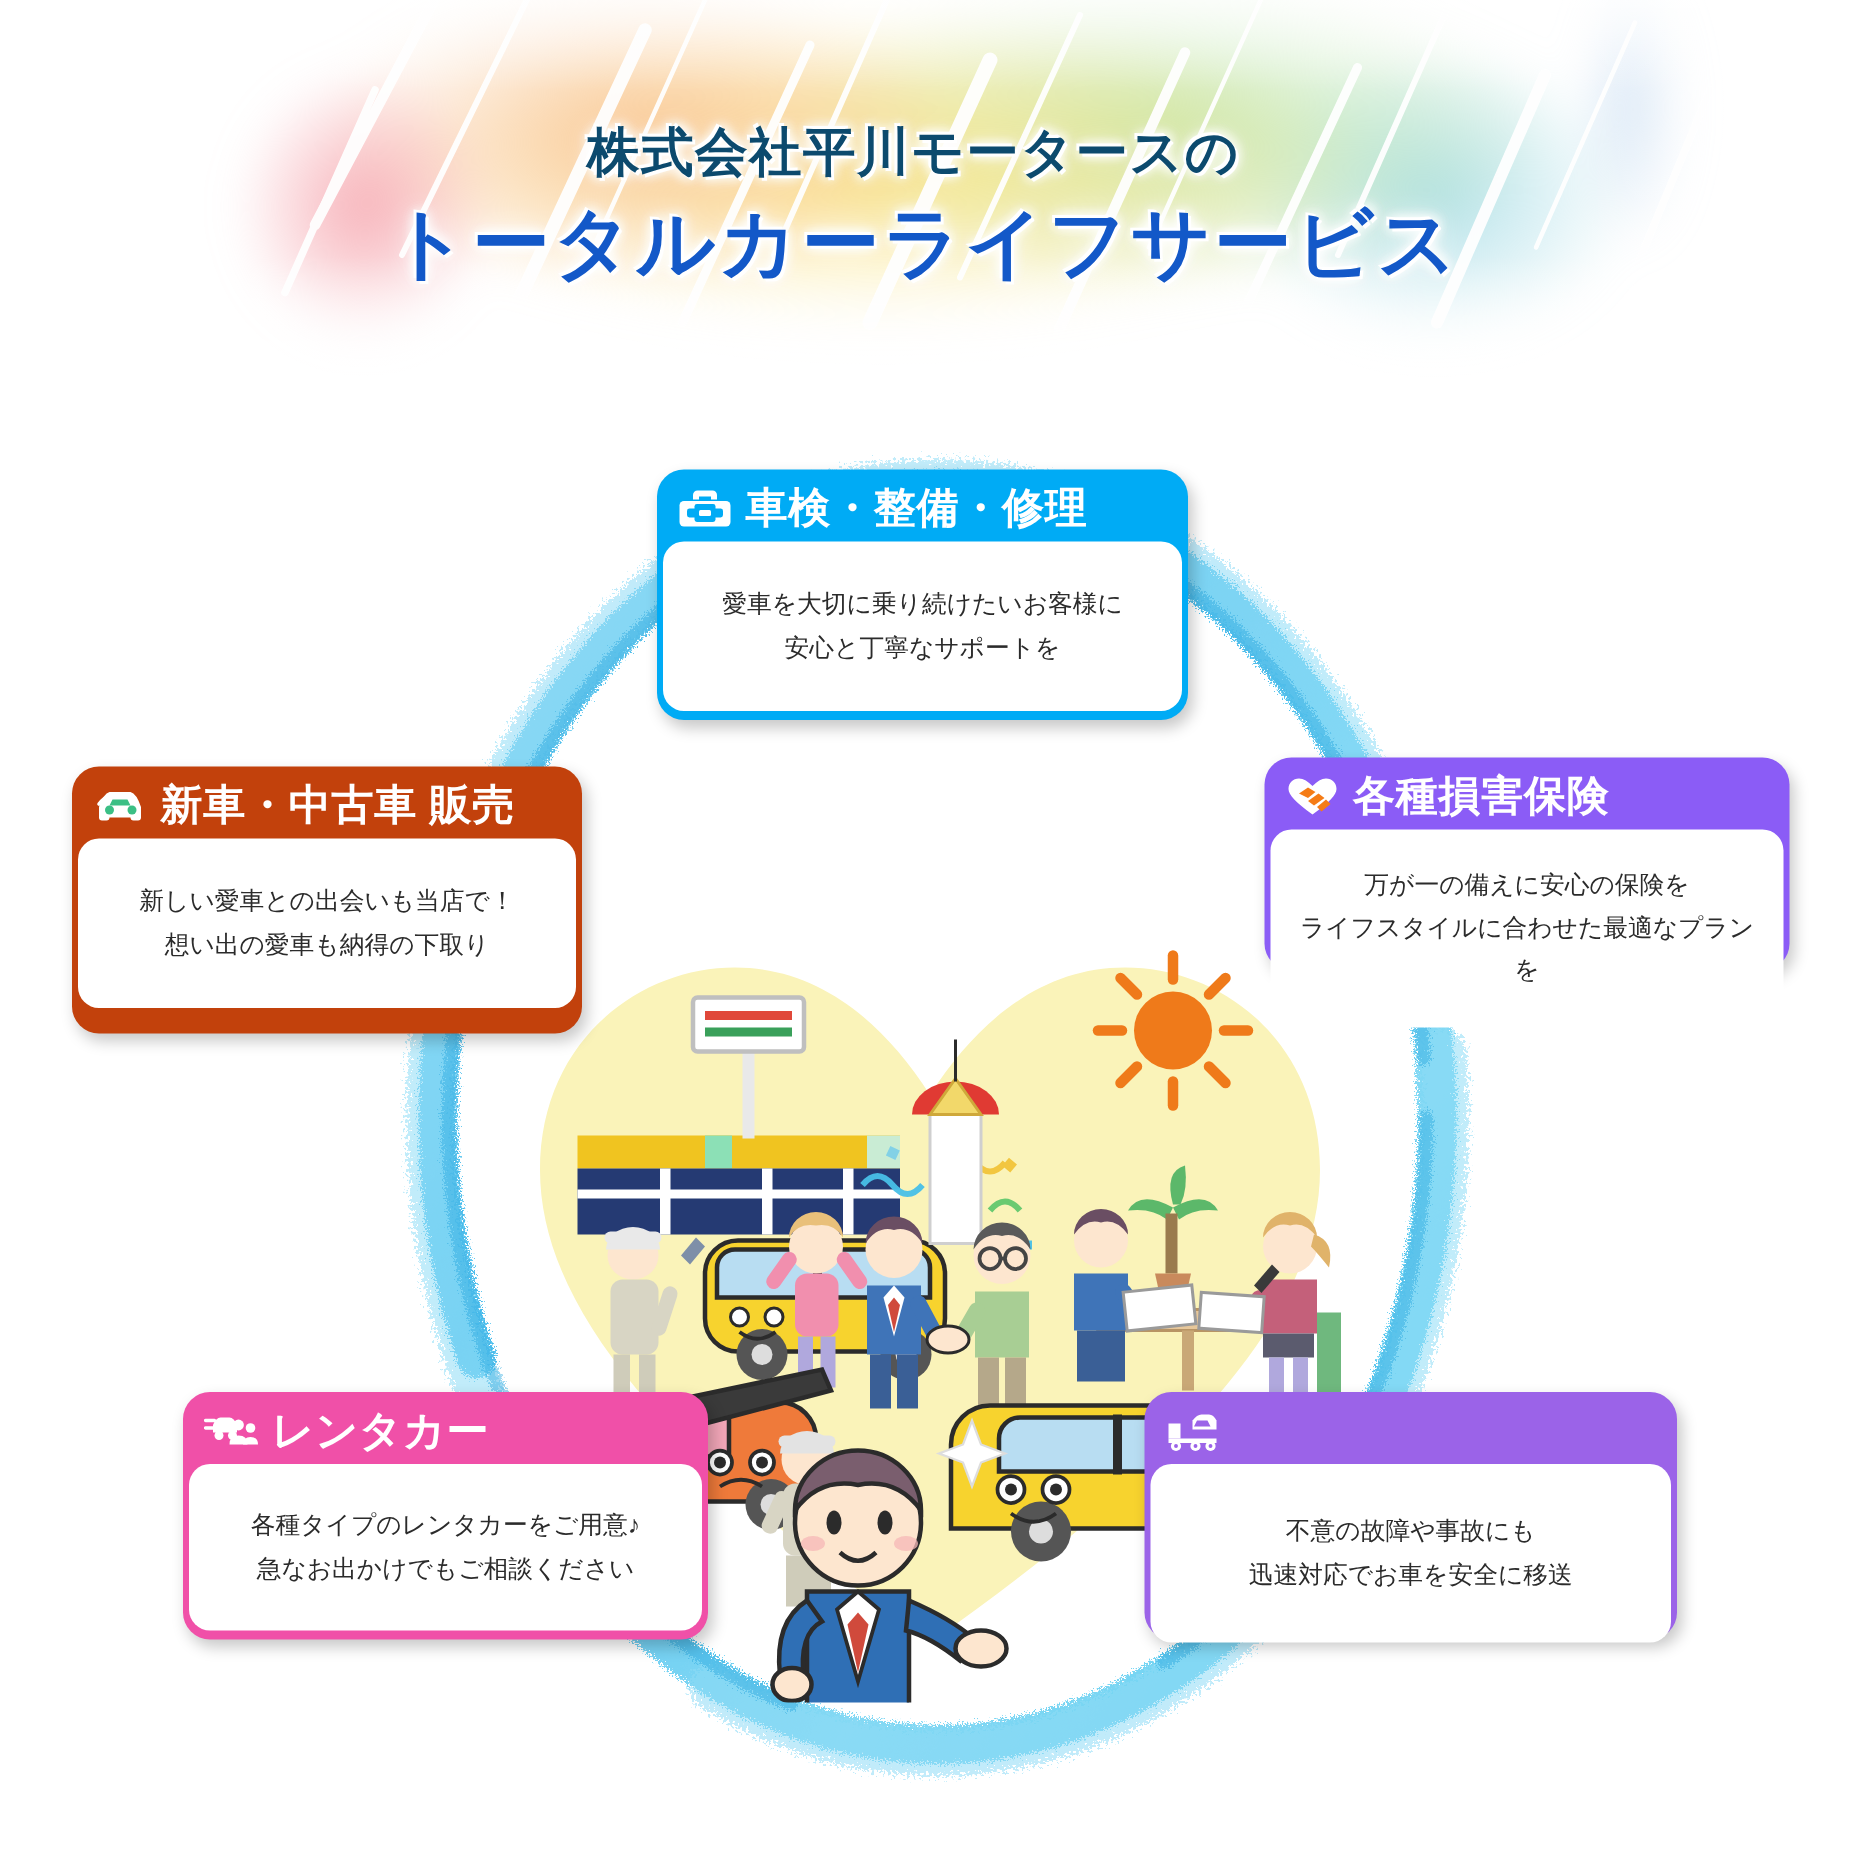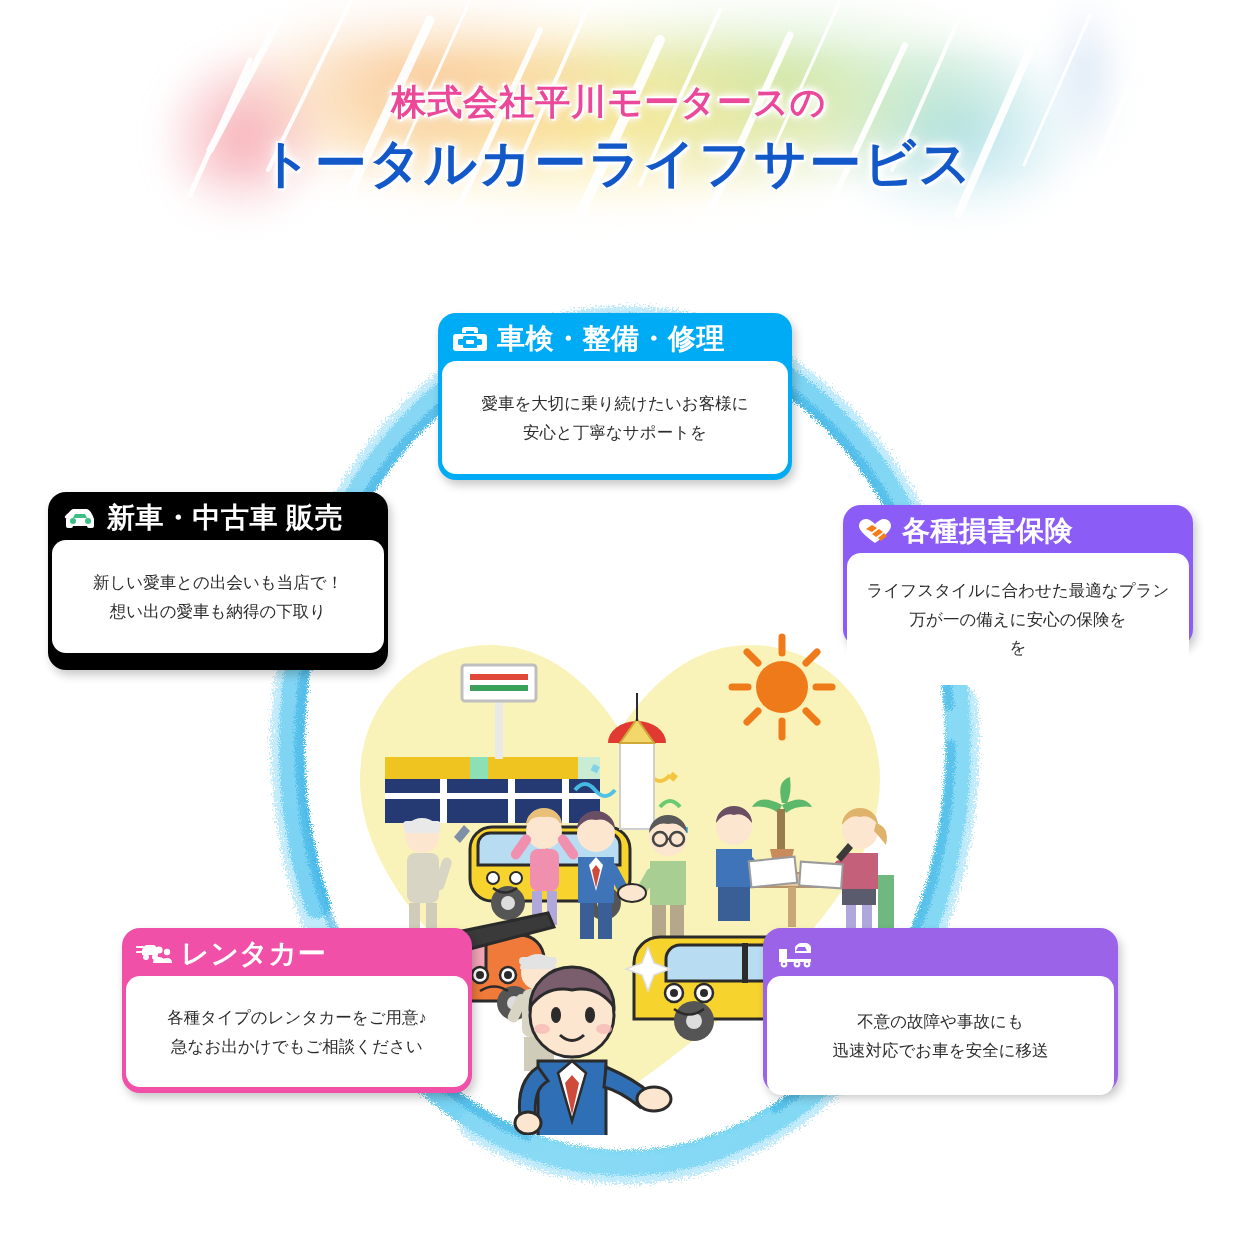--- a/index.html
+++ b/index.html
@@ -26,21 +26,21 @@
   .hdr-streaks{position:absolute;left:0;top:0;width:1233px;height:275px;}
   .hdr-fade{
     position:absolute;left:0;top:0;width:1233px;height:275px;
     background:
       linear-gradient(to bottom, rgba(255,255,255,.55) 0%, rgba(255,255,255,0) 22%, rgba(255,255,255,0) 62%, rgba(255,255,255,.92) 100%),
       linear-gradient(to right, #fff 0%, rgba(255,255,255,0) 14%, rgba(255,255,255,0) 86%, #fff 100%);
   }
   .hdr-text{position:absolute;left:0;top:0;width:1233px;height:275px;
             display:flex;flex-direction:column;align-items:center;justify-content:center;}
   .hdr-line1{
-    font-size:35px;font-weight:bold;color:#ec4899;letter-spacing:1px;
+    font-size:35px;font-weight:bold;color:#0c4a6e;letter-spacing:1px;
     text-shadow:0 0 9px #fff,0 0 9px #fff,0 0 7px #fff,0 0 16px #fff,2px 2px 0 #fff,-2px -2px 0 #fff;
     margin:0 15px 6px 0;line-height:1.3;text-align:right;
   }
   .hdr-line2{
     font-size:52px;font-weight:bold;color:#1358c8;letter-spacing:2px;
     text-shadow:0 0 10px #fff,0 0 10px #fff,0 0 8px #fff,0 0 20px #fff,2px 2px 0 #fff,-2px -2px 0 #fff;
     margin:0;line-height:1.25;
   }
 
   
@@ -57,21 +57,21 @@
   .card .hd .ttl{color:#fff;font-size:28px;font-weight:bold;letter-spacing:.5px;white-space:nowrap;line-height:1;}
   .card .hd .ic{width:36px;height:30px;flex:none;display:block;}
   .card .bd{
     background:#fff;border-radius:14px;box-sizing:border-box;
     display:flex;flex-direction:column;align-items:center;justify-content:center;
     color:#2b2b2b;font-size:16.5px;line-height:1.75;text-align:center;padding:10px 18px;
   }
 
   #card-inspection{left:438px;top:58px;width:354px;height:167px;background:#00abf5;}
   #card-inspection .bd{height:113px;}
-  #card-sales{left:48px;top:237px;width:340px;height:178px;background:#000000;}
+  #card-sales{left:48px;top:256px;width:340px;height:178px;background:#c2410c;}
   #card-sales .bd{height:113px;text-align:center;}
   #card-insurance{left:843px;top:250px;width:350px;height:142px;background:#8b5cf6;}
   #card-insurance .bd{height:132px;}
   #card-rental{left:122px;top:673px;width:350px;height:165px;background:#f050a8;}
   #card-rental .bd{height:111px;}
   #card-towing{left:763px;top:673px;width:355px;height:165px;background:#9b63e8;}
   #card-towing .bd{height:119px;}
 </style>
 </head>
 <body>
@@ -386,22 +386,22 @@
     <div class="hd">
       <svg class="ic" viewBox="0 0 36 30">
         <path d="M18 27 C 7 19 2 14 2 10 C 2 6 5 3 9 3 C 12 3 15 5 18 8 C 21 5 24 3 27 3 C 31 3 34 6 34 10 C 34 14 29 19 18 27 Z" fill="#fff"></path>
         <path d="M9 13 l6 -4 5 3 -5 4 z" fill="#f57c16"></path>
         <path d="M15 18 l7 -5 4 3 -7 5 z" fill="#f57c16"></path>
         <path d="M21 22 l6 -5 3 3 -6 5 z" fill="#f57c16"></path>
       </svg>
       <span class="ttl">各種損害保険</span>
     </div>
     <div class="bd">
+      <span>万が一の備えに安心の保険を</span>
       <span>ライフスタイルに合わせた最適なプラン</span>
-      <span>万が一の備えに安心の保険を</span>
       <span>を</span>
     </div>
   </div>
 
   <div class="card" id="card-rental">
     <div class="hd">
       <svg class="ic" viewBox="0 0 36 30">
         <path d="M6 11 q2 -5 5 -5 h6 q3 0 5 5 v5 h-16 z" fill="#fff"></path>
         <circle cx="10" cy="18" r="3" fill="#fff"></circle>
         <circle cx="19" cy="18" r="3" fill="#fff"></circle>

